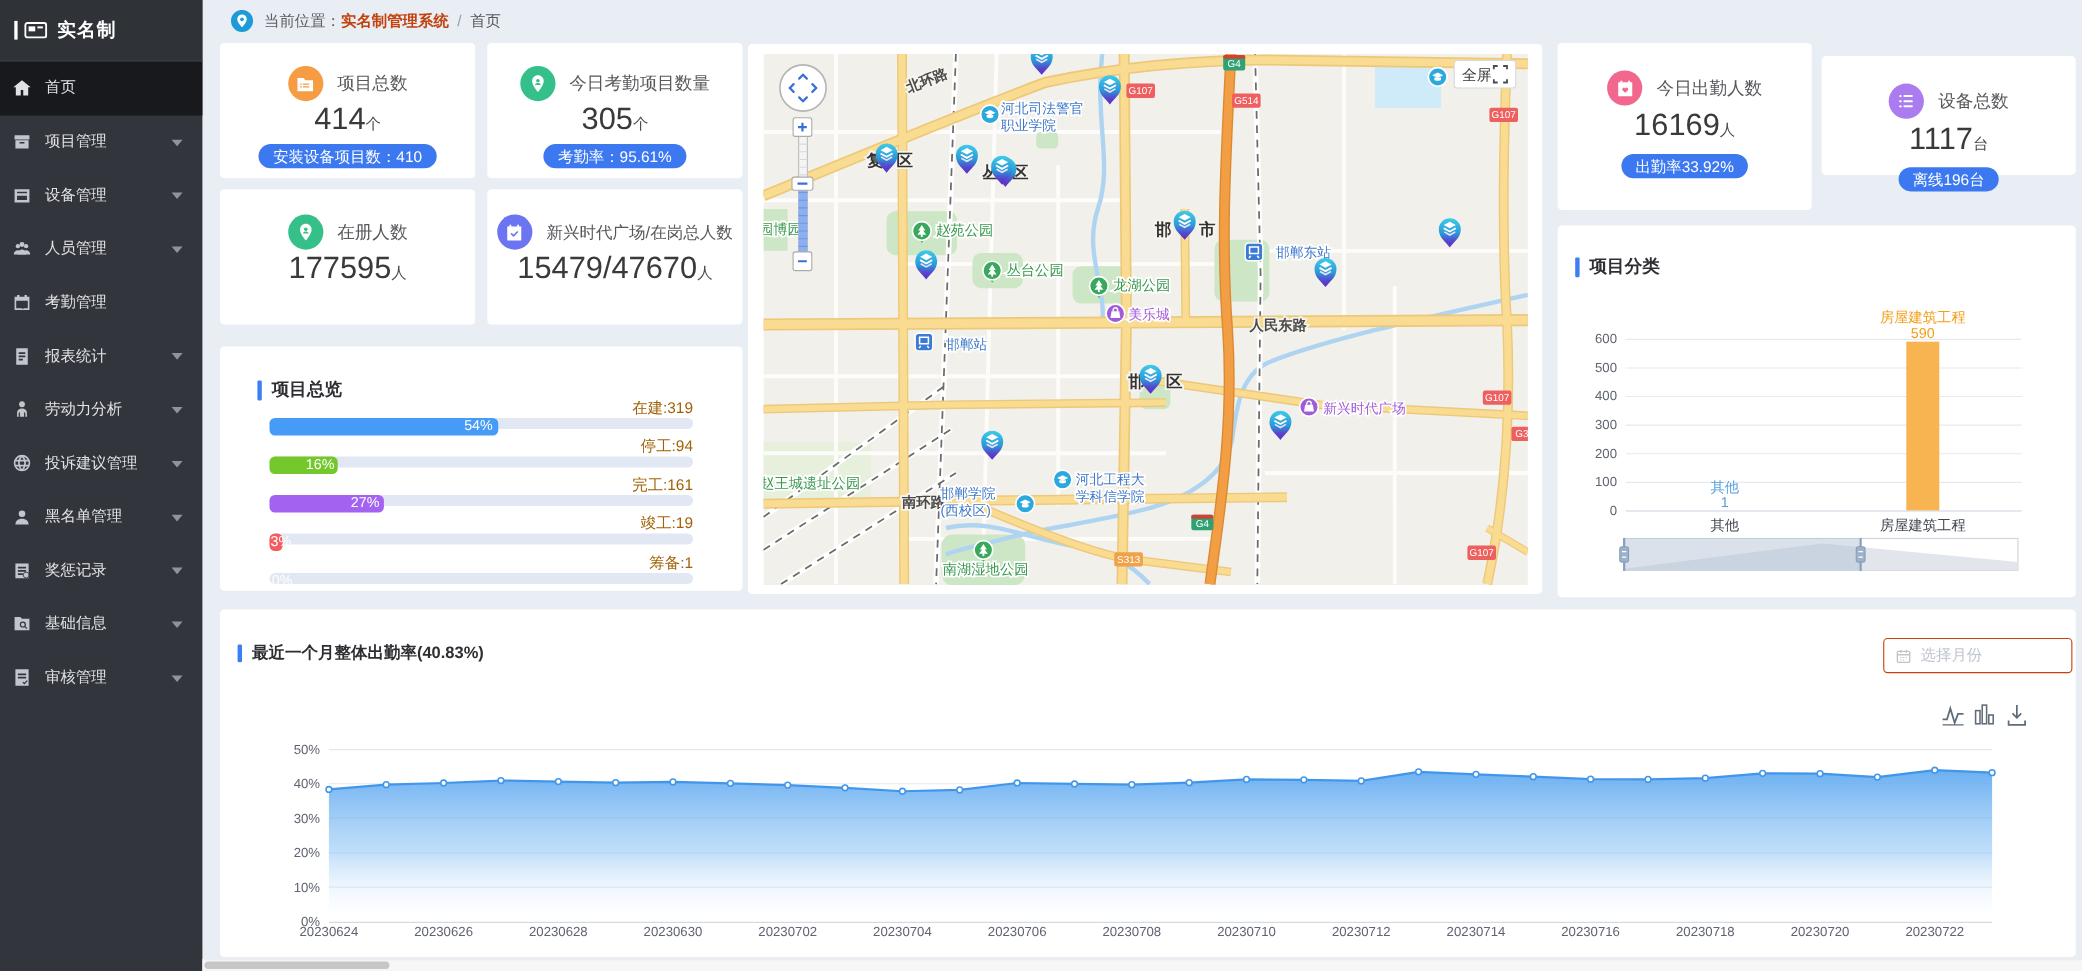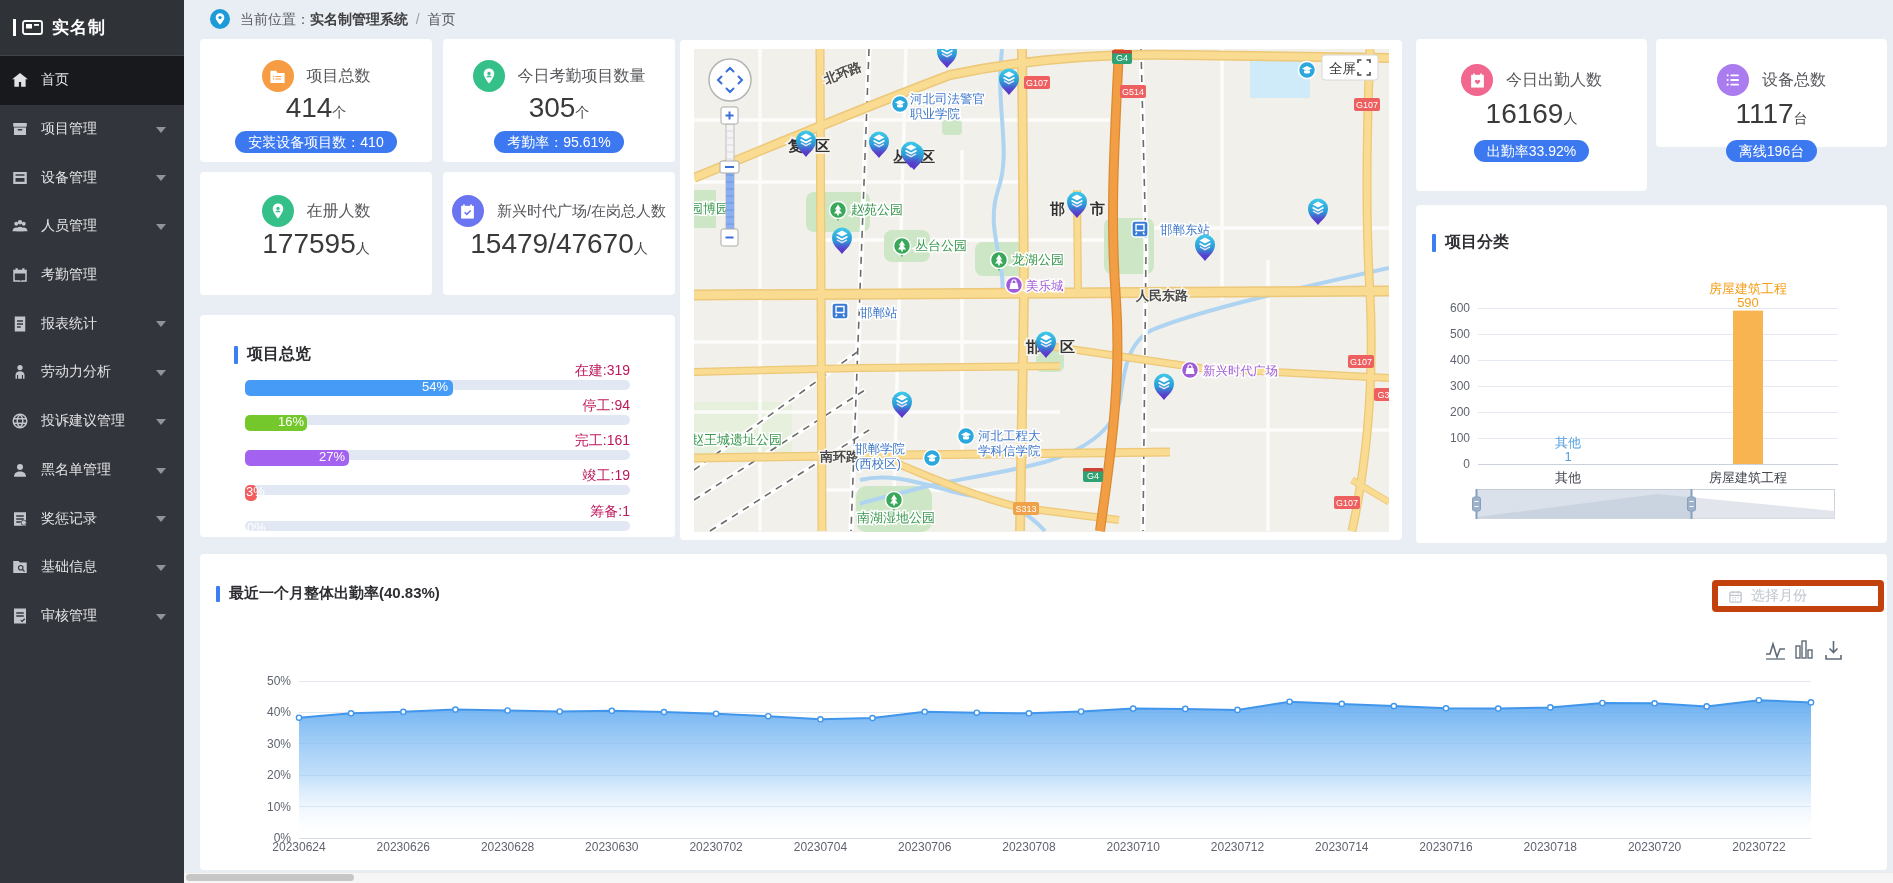--- a/index.html
+++ b/index.html
@@ -16,21 +16,21 @@
 .mitem .caret { position:absolute; right:18px; top:22px; width:0; height:0; border-left:5px solid transparent; border-right:5px solid transparent; border-top:6px solid #90939a; }
 .card { position:absolute; background:#fff; border-radius:4px; }
 .statrow { display:flex; align-items:center; justify-content:center; }
 .statrow .circ { width:32px; height:32px; border-radius:50%; display:flex; align-items:center; justify-content:center; margin-right:13px; }
 .statrow .lbl { font-size:16px; color:#57585c; }
 .num { text-align:center; font-size:28px; line-height:25px; color:#3a3a3a; }
 .num .unit { font-size:14px; color:#4a4a4a; }
 .pill { display:block; margin:6px auto 0; width:max-content; background:#3c79f1; color:#fff; font-size:14px; line-height:22px; padding:0 13px; border-radius:11px; }
 .ctitle { position:absolute; display:flex; align-items:center; font-size:16px; font-weight:bold; color:#2e2f33; }
 .ctitle .tbar { width:4px; height:18px; background:#3c7ff3; margin-right:9px; border-radius:1px; }
-.plabel { position:absolute; font-size:14px; color:#be185d; }
+.plabel { position:absolute; font-size:14px; color:#a16207; }
 .ptrack { position:absolute; width:385px; height:10px; background:#e2e8f3; border-radius:5px; }
 .pfill { position:absolute; height:16px; border-radius:5px; left:0; top:0; }
 .ptxt { position:absolute; font-size:13px; color:#fff; top:-1.5px; }
 </style>
 </head>
 <body>
 <div id="sidebar">
 <div id="logo">
       <div class="vbar"></div>
       <svg width="21" height="15" viewBox="0 0 21 15">
@@ -135,21 +135,21 @@
       <span class="mt">审核管理</span>
       <i class="caret"></i>
     </div>
 </div>
 
 <svg class="abs" style="left:210px;top:9px" width="20" height="20" viewBox="0 0 20 20">
     <circle cx="10" cy="10" r="10" fill="#1c9bd8"></circle>
     <path d="M10 4.2c-2.5 0-4.3 1.8-4.3 4.2 0 3 4.3 7.2 4.3 7.2s4.3-4.2 4.3-7.2c0-2.4-1.8-4.2-4.3-4.2z" fill="#fff"></path>
     <circle cx="10" cy="8.6" r="1.7" fill="#1c9bd8"></circle>
   </svg>
-<div class="abs" style="left:240px;top:11px;font-size:14px;color:#5c5e63">当前位置：<b style="color:#404040">实名制管理系统</b><span style="color:#9a9da3">&nbsp;&nbsp;/&nbsp;&nbsp;</span><span style="color:#55575c">首页</span></div>
+<div class="abs" style="left:240px;top:11px;font-size:14px;color:#5c5e63">当前位置：<b style="color:#c2410c">实名制管理系统</b><span style="color:#9a9da3">&nbsp;&nbsp;/&nbsp;&nbsp;</span><span style="color:#55575c">首页</span></div>
 
 <div class="card" style="left:200px;top:39px;width:232px;height:123px;padding-top:21px">
   <div class="statrow">
       <div class="circ" style="background:#f69c43">
         <svg width="17" height="17" viewBox="0 0 24 24" fill="#fff">
           <path d="M2 4h8l2 3h10v14H2z"></path>
           <g stroke="#f69c43" stroke-width="1.6">
             <path d="M9 12h8M9 15.5h8"></path>
           </g>
           <circle cx="6.5" cy="12" r="1" fill="#f69c43" stroke="none"></circle>
@@ -242,21 +242,21 @@
           <path d="M3 4h18v18H3z"></path>
           <path d="M7 2v4M17 2v4" stroke="#fff" stroke-width="2.4"></path>
           <path d="M12 17.5l-3.2-3.1a2 2 0 0 1 2.8-2.9l.4.4.4-.4a2 2 0 0 1 2.8 2.9z" fill="#f1678d"></path>
         </svg>
       </div>
       <span class="lbl">今日出勤人数</span>
     </div>
   <div class="num" style="margin-top:5px">16169<span class="unit">人</span></div>
   <span class="pill" style="margin-top:9px">出勤率33.92%</span>
 </div>
-<div class="card" style="left:1656px;top:39px;width:231px;height:108px;padding-top:25px">
+<div class="card" style="left:1656px;top:51px;width:231px;height:108px;padding-top:25px">
   <div class="statrow">
       <div class="circ" style="background:#ab7cf0">
         <svg width="16" height="16" viewBox="0 0 24 24" fill="#fff">
           <circle cx="4" cy="5" r="1.6"></circle>
           <rect x="8" y="3.6" width="13" height="2.8" rx="1.4"></rect>
           <circle cx="4" cy="12" r="1.6"></circle>
           <rect x="8" y="10.6" width="13" height="2.8" rx="1.4"></rect>
           <circle cx="4" cy="19" r="1.6"></circle>
           <rect x="8" y="17.6" width="13" height="2.8" rx="1.4"></rect>
         </svg>
@@ -565,21 +565,21 @@
 <g>
 <path d="M1476.5 489 V519 M1691.5 489 V519" stroke="#87a0bd" stroke-width="2"></path>
 <rect x="1472.5" y="497" width="8" height="14" rx="2" fill="#9db1c9" stroke="#87a0bd"></rect>
 <rect x="1687.5" y="497" width="8" height="14" rx="2" fill="#9db1c9" stroke="#87a0bd"></rect>
 <path d="M1474.5 501.5 h4 M1474.5 506.5 h4 M1689.5 501.5 h4 M1689.5 506.5 h4" stroke="#fff" stroke-width="1.2"></path>
 </g>
 </svg>
 
 <div class="card" style="left:200px;top:554px;width:1687px;height:316px"></div>
 <div class="ctitle" style="left:216px;top:584px;font-size:15px"><div class="tbar" style="height:16px"></div>最近一个月整体出勤率(40.83%)</div>
-<div class="abs" style="left:1712px;top:580px;width:172px;height:32px;border:6px solid #c2410c;border-radius:4px;background:#fff;display:flex;align-items:center;padding-left:10px">
+<div class="abs" style="left:1712px;top:580px;width:172px;height:32px;border:1px solid #c2410c;border-radius:4px;background:#fff;display:flex;align-items:center;padding-left:10px">
 <svg width="15" height="15" viewBox="0 0 24 24" fill="none" stroke="#c0c4cc" stroke-width="2">
       <rect x="3" y="5" width="18" height="16" rx="1.5"></rect>
       <path d="M3 10h18M8 3v4M16 3v4"></path>
       <path d="M7 14h2M11 14h2M15 14h2M7 17.5h2M11 17.5h2" stroke-width="1.6"></path>
     </svg>
 <span style="font-size:14px;color:#bfc5ce;margin-left:8px">选择月份</span>
 </div>
 <svg class="abs" style="left:200px;top:554px" width="1687" height="316" viewBox="200 554 1687 316">
 <defs>
 <linearGradient id="ag" x1="0" y1="698" x2="0" y2="838" gradientUnits="userSpaceOnUse">

